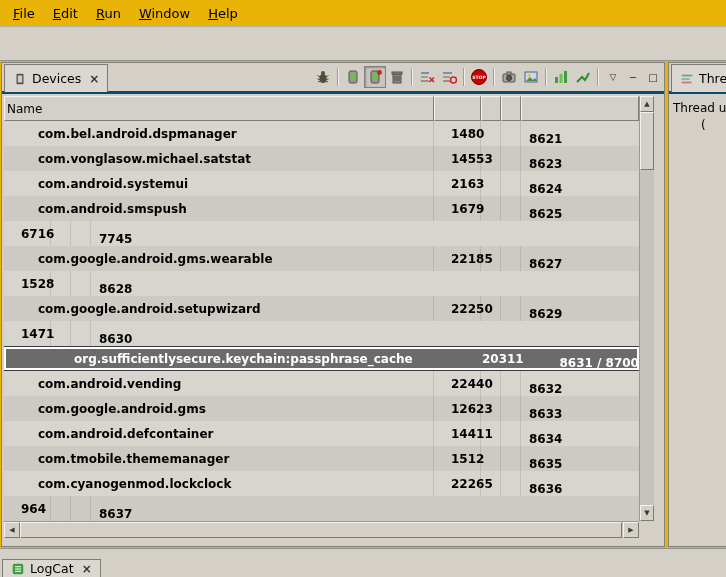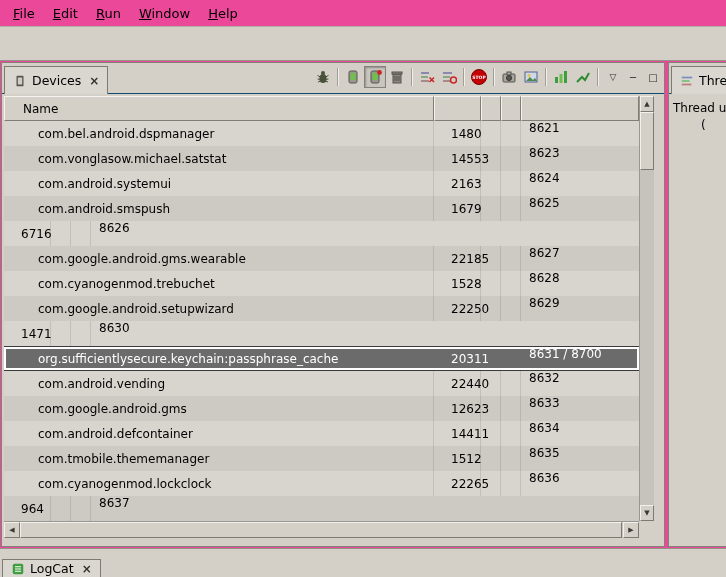--- a/index.html
+++ b/index.html
@@ -1,35 +1,35 @@
 <!DOCTYPE html>
 <html><head>
 <meta charset="utf-8">
 <style>
   * { box-sizing: border-box; margin: 0; padding: 0; }
   html,body { width:726px; height:577px; }
   body { font-family:"DejaVu Sans", sans-serif; font-size:12px; color:#000; }
-  .window { position:relative; width:726px; height:577px; background:#ec4899; overflow:hidden; }
+  .window { position:relative; width:726px; height:577px; background:#eab308; overflow:hidden; }
 
   
   .menubar { position:absolute; left:0; top:0; width:100%; height:27px; display:flex; align-items:center;
              padding-left:4px; border-bottom:1px solid #b3b0a9; }
   .menu-item { display:inline-block; padding:4px 9px; font-size:13px; cursor:default; }
   .menu-item::first-letter { text-decoration:underline; }
 
   
   .toolbar-strip { position:absolute; left:0; top:27px; width:100%; height:34px;
                    border-bottom:1px solid #96938b; background:#d4d0c8; }
 
   
   .devices-panel { position:absolute; left:1px; top:62px; width:664px; height:485px;
                    border:1px solid #84817a; background:#d4d0c8; }
   .threads-panel { position:absolute; left:668px; top:62px; width:58px; height:485px;
                    border:1px solid #84817a; border-right:none; background:#d4d0c8; overflow:hidden; }
-  .panel-header { position:relative; height:31px; border-bottom:1px solid #0c4a6e;
+  .panel-header { position:relative; height:31px; border-bottom:3px solid #0c4a6e;
                   display:flex; align-items:flex-end; }
   .view-tab { height:28px; display:flex; align-items:center; gap:5px; padding:0 8px; margin-left:2px;
               background:#dad7d0; border:1px solid #7d7a72; border-bottom:none; position:relative; top:1px; }
   .tab-label { font-size:12.5px; white-space:nowrap; }
   .tab-close { font-size:12px; font-weight:bold; margin-left:3px; color:#333; cursor:default; }
 
   
   .panel-toolbar { position:absolute; right:2px; top:3px; display:flex; align-items:center; }
   .tb-btn { width:22px; height:22px; display:flex; align-items:center; justify-content:center;
             border:1px solid transparent; }
@@ -40,35 +40,35 @@
              font-size:10px; color:#2e2c29; margin-left:2px; }
   .stop-icon { width:16px; height:16px; border-radius:50%; background:#c40000; border:1px solid #7a0000;
                display:flex; align-items:center; justify-content:center; }
   .stop-txt { color:#fff; font-size:4.5px; font-weight:bold; letter-spacing:0; }
 
   
   .table-widget { position:absolute; left:2px; top:33px; width:650px; height:442px; background:#d7d4cc; }
   .thead { position:absolute; top:0; left:0; right:15px; height:25px; display:flex; }
   .hcell { background:#d4d0c8; border-top:1px solid #f4f3f0; border-left:1px solid #f4f3f0;
            border-right:1px solid #807d76; border-bottom:1px solid #807d76;
-           display:flex; align-items:center; padding-left:18px; font-size:12px; }
+           display:flex; align-items:center; padding-left:2px; font-size:12px; }
   .hc-name { width:430px; } .hc-pid { width:47px; } .hc-a { width:20px; } .hc-b { width:20px; } .hc-port { flex:1; }
   .tbody { position:absolute; top:25px; left:0; right:15px; bottom:17px; overflow:hidden; }
-  .trow { height:25px; display:flex; align-items:flex-start; }
+  .trow { height:25px; display:flex; align-items:flex-end;font-weight:bold; }
   .trow.even { background:#d8d5ce; }
   .trow.odd  { background:#cdcac3; }
   .cell-name { width:430px; padding-left:34px; white-space:nowrap; overflow:hidden;
                border-right:1px solid rgba(0,0,0,.10); align-self:stretch; display:flex; align-items:center; }
   .cell-pid  { width:47px; padding-left:17px; border-right:1px solid rgba(0,0,0,.10);
                align-self:stretch; display:flex; align-items:center; }
   .cell-spa  { width:20px; border-right:1px solid rgba(0,0,0,.10); align-self:stretch; }
   .cell-spb  { width:20px; border-right:1px solid rgba(0,0,0,.10); align-self:stretch; }
   .cell-port { padding-left:8px; white-space:nowrap; }
   .trow.selected { background:#6b6b6b; color:#fff;
-                   box-shadow:inset 0 0 0 2px #ffffff; border-top:1px solid #3a3a3a; border-bottom:1px solid #3a3a3a; }
+                   box-shadow:inset 0 0 0 2px #ffffff; border-top:1px solid #3a3a3a; border-bottom:1px solid #3a3a3a;padding-left:36px; }
   .trow.selected .cell-name, .trow.selected .cell-pid,
   .trow.selected .cell-spa, .trow.selected .cell-spb { border-right-color:transparent; }
 
   
   .vscroll { position:absolute; top:0; right:0; width:15px; bottom:17px; background:#c6c3bc;
              border-left:1px solid #9a978f; }
   .sb-btn { position:absolute; background:#d4d0c8; border:1px solid;
             border-color:#f2f1ee #7d7a72 #7d7a72 #f2f1ee; display:flex; align-items:center;
             justify-content:center; font-size:7px; color:#3a3834; }
   .vscroll .up { left:0; top:0; width:14px; height:16px; }
@@ -270,31 +270,30 @@
     <div class="cell-name">com.android.smspush</div>
     <div class="cell-pid">1679</div>
     <div class="cell-spa"></div>
     <div class="cell-spb"></div>
     <div class="cell-port">8625</div>
   </div>
           <div class="trow even">
     <div class="cell-pid">6716</div>
     <div class="cell-spa"></div>
     <div class="cell-spb"></div>
-    <div class="cell-port">8626</div>
+    <div class="cell-port">7745</div>
   </div>
           <div class="trow odd">
     <div class="cell-name">com.google.android.gms.wearable</div>
     <div class="cell-pid">22185</div>
     <div class="cell-spa"></div>
     <div class="cell-spb"></div>
     <div class="cell-port">8627</div>
   </div>
           <div class="trow even">
-    <div class="cell-name">com.cyanogenmod.trebuchet</div>
     <div class="cell-pid">1528</div>
     <div class="cell-spa"></div>
     <div class="cell-spb"></div>
     <div class="cell-port">8628</div>
   </div>
           <div class="trow odd">
     <div class="cell-name">com.google.android.setupwizard</div>
     <div class="cell-pid">22250</div>
     <div class="cell-spa"></div>
     <div class="cell-spb"></div>

